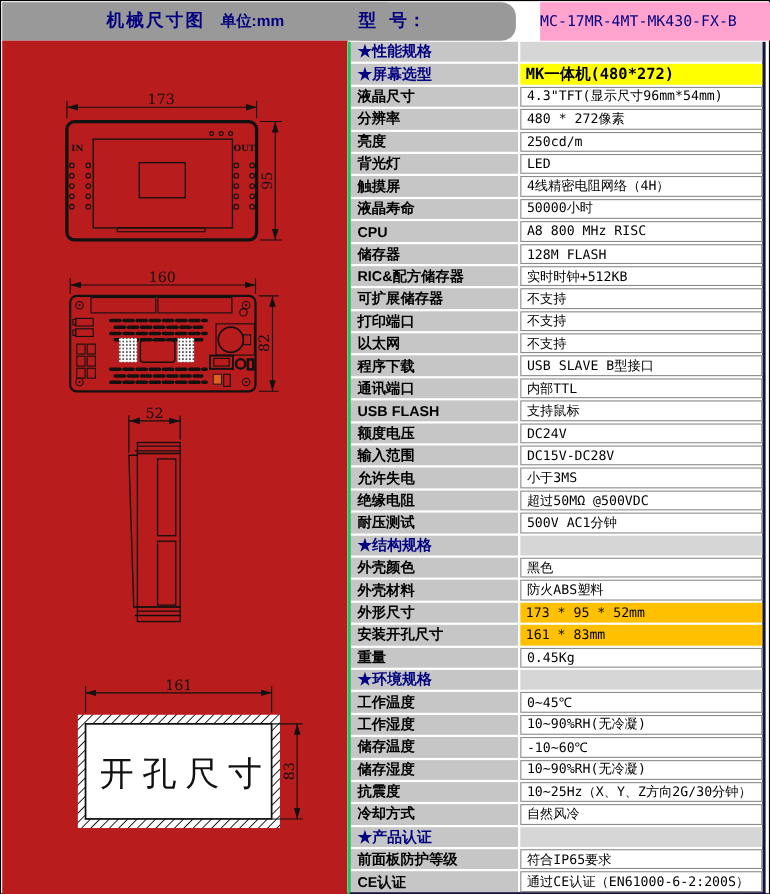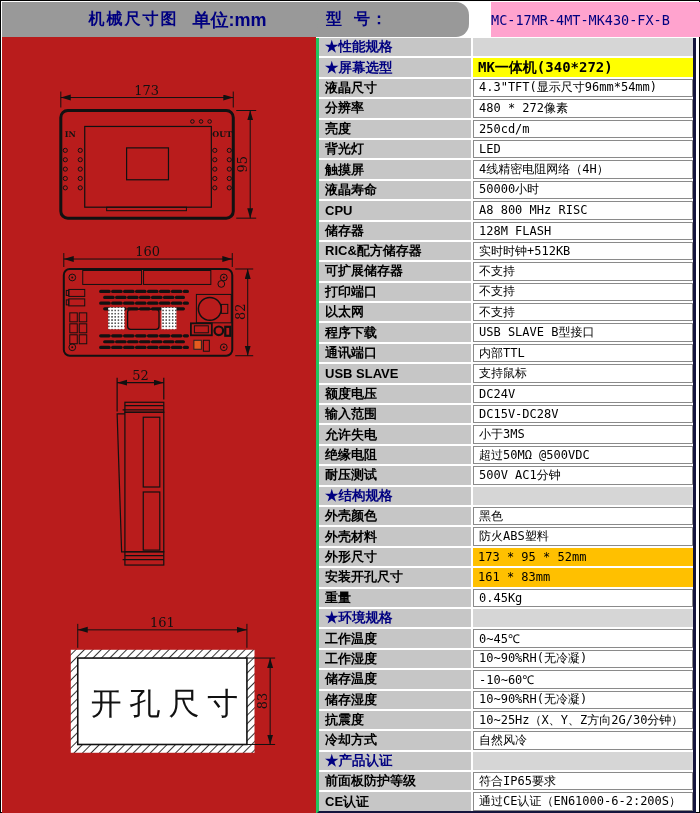--- a/index.html
+++ b/index.html
@@ -4,21 +4,21 @@
 <style>
   * { margin:0; padding:0; box-sizing:border-box; }
   body { width:700px; height:813px; position:relative; background:#fff;
          font-family:"Liberation Sans", sans-serif; overflow:hidden; }
   .page { position:absolute; inset:0; border:1px solid #000; }
 
   
   .hdr-cell { position:absolute; top:1px; height:35px; display:flex; align-items:center; }
   .hdr-left  { left:1px; width:351px; background:#999999; justify-content:center; gap:14px; }
   .hdr-title { color:#000080; font-weight:bold; font-size:16px; letter-spacing:2px; }
-  .hdr-unit  { color:#000080; font-weight:bold; font-size:18px; }
+  .hdr-unit  { color:#000080; font-weight:bold; font-size:14px; }
   .hdr-model-label { left:316px; width:152px; background:#999999; padding-left:9px;
                      color:#000080; font-weight:bold; font-size:16px; letter-spacing:1px; white-space:pre;border-radius:13px; }
   .hdr-model-value { left:470px; width:230px; background:#FFA3CE; padding-left:0;
                      color:#000080; font-size:13.5px; font-family:"DejaVu Sans Mono", monospace;margin-left:20px; }
 
   
   .drawing-panel { position:absolute; left:1px; top:36px; width:314px; height:776px; background:#b91c1c; }
   svg text { fill:#111; }
   .dim  { font-family:"DejaVu Serif", serif; font-size:13px; }
   .tiny { font-family:"DejaVu Serif", serif; font-size:8px; font-weight:bold; }
@@ -237,21 +237,21 @@
   </div>
 
   <div class="spec-table">
   <div class="spec-row">
     <div class="cell-label section">★性能规格</div>
     <div class="cell-value gray"></div>
   </div>
 
   <div class="spec-row">
     <div class="cell-label section">★屏幕选型</div>
-    <div class="cell-value yellow">MK一体机(340*272)</div>
+    <div class="cell-value yellow">MK一体机(480*272)</div>
   </div>
 
   <div class="spec-row">
     <div class="cell-label">液晶尺寸</div>
     <div class="cell-value">4.3"TFT(显示尺寸96mm*54mm)</div>
   </div>
 
   <div class="spec-row">
     <div class="cell-label">分辨率</div>
     <div class="cell-value">480 * 272像素</div>
@@ -311,21 +311,21 @@
     <div class="cell-label">程序下载</div>
     <div class="cell-value">USB SLAVE B型接口</div>
   </div>
 
   <div class="spec-row">
     <div class="cell-label">通讯端口</div>
     <div class="cell-value">内部TTL</div>
   </div>
 
   <div class="spec-row">
-    <div class="cell-label">USB SLAVE</div>
+    <div class="cell-label">USB FLASH</div>
     <div class="cell-value">支持鼠标</div>
   </div>
 
 
   <div class="spec-row">
     <div class="cell-label">额度电压</div>
     <div class="cell-value">DC24V</div>
   </div>
 
   <div class="spec-row">

